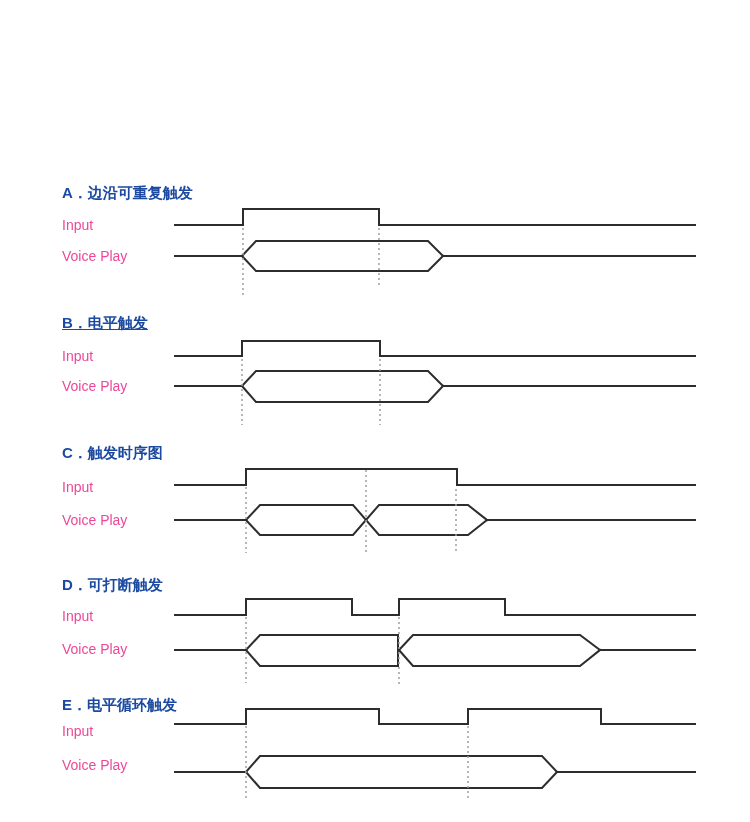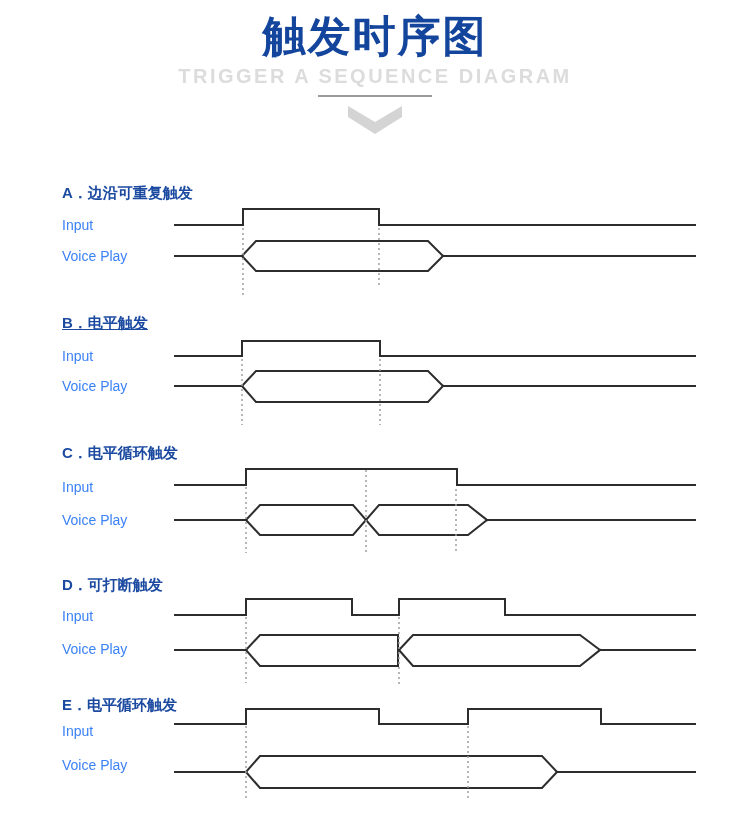--- a/index.html
+++ b/index.html
@@ -8,37 +8,29 @@
   
   .hdr{position:relative;padding-top:12px;text-align:center;}
   .hdr h1{margin:0;font-size:43px;line-height:1.15;font-weight:800;color:#14459c;letter-spacing:2px;}
   .hdr .sub{margin-top:4px;font-size:20px;font-weight:700;color:#dcdcdc;letter-spacing:2.5px;}
   .hdr .divider{width:114px;height:2px;background:#9a9a9a;margin:7px auto 0;}
   .hdr .chev{display:block;margin:9px auto 0;}
   
   #diagram{position:absolute;left:0;top:8px;width:750px;height:770px;padding-left:8px;}
   #wave-svg{position:absolute;left:0;top:0;}
   .section-title{position:absolute;font-size:15px;font-weight:bold;color:#1b4aa0;white-space:nowrap;}
-  .row-label{position:absolute;font-size:14px;color:#3b82f6;white-space:nowrap;transform:translateY(-50%);}
+  .row-label{position:absolute;font-size:14px;color:#ec4899;white-space:nowrap;transform:translateY(-50%);}
   .wave{fill:none;stroke:#2d2d2d;stroke-width:2;stroke-linejoin:miter;stroke-linecap:square;}
   .dotted{stroke:#a0a0a0;stroke-width:1.5;stroke-dasharray:2 3;}
 </style>
 </head>
 <body>
 
 <div class="page">
 
-  <header class="hdr">
-    <h1>触发时序图</h1>
-    <div class="sub">TRIGGER A SEQUENCE DIAGRAM</div>
-    <div class="divider"></div>
-    <svg class="chev" width="54" height="28" viewBox="0 0 54 28">
-      <polygon points="0,0 27,16 54,0 54,11 27,28 0,11" fill="#d4d4d4"></polygon>
-    </svg>
-  </header>
 
   <div id="diagram">
     <svg id="wave-svg" width="750" height="822" viewBox="0 0 750 822">
         <polyline points="175,217 243,217 243,201 379,201 379,217 695,217" class="wave"></polyline>
         <polyline points="175,248 242,248 256,233 428,233 443,248 695,248" class="wave"></polyline>
         <polyline points="242,248 256,263 428,263 443,248" class="wave"></polyline>
         <line x1="243" x2="243" y1="220" y2="287" class="dotted"></line>
         <line x1="379" x2="379" y1="220" y2="280" class="dotted"></line>
         <polyline points="175,348 242,348 242,333 380,333 380,348 695,348" class="wave"></polyline>
         <polyline points="175,378 242,378 256,363 428,363 443,378 695,378" class="wave"></polyline>
@@ -62,21 +54,21 @@
         <polyline points="246,764 260,780 542,780 557,764" class="wave"></polyline>
         <line x1="246" x2="246" y1="718" y2="792" class="dotted"></line>
         <line x1="468" x2="468" y1="718" y2="792" class="dotted"></line>
       </svg>
   <div class="section-title" style="left: 62px; top: 176px;">A．边沿可重复触发</div>
       <div class="row-label" style="left: 62px; top: 217px;">Input</div>
       <div class="row-label" style="left: 62px; top: 248px;">Voice Play</div>
       <div class="section-title" style="left: 62px; top: 306px; text-decoration: underline;">B．电平触发</div>
       <div class="row-label" style="left: 62px; top: 348px;">Input</div>
       <div class="row-label" style="left: 62px; top: 378px;">Voice Play</div>
-      <div class="section-title" style="left: 62px; top: 436px;">C．电平循环触发</div>
+      <div class="section-title" style="left: 62px; top: 436px;">C．触发时序图</div>
       <div class="row-label" style="left: 62px; top: 479px;">Input</div>
       <div class="row-label" style="left: 62px; top: 512px;">Voice Play</div>
       <div class="section-title" style="left: 62px; top: 568px;">D．可打断触发</div>
       <div class="row-label" style="left: 62px; top: 608px;">Input</div>
       <div class="row-label" style="left: 62px; top: 641px;">Voice Play</div>
       <div class="section-title" style="left: 62px; top: 688px;">E．电平循环触发</div>
       <div class="row-label" style="left: 62px; top: 723px;">Input</div>
       <div class="row-label" style="left: 62px; top: 757px;">Voice Play</div>
     </div>
 

